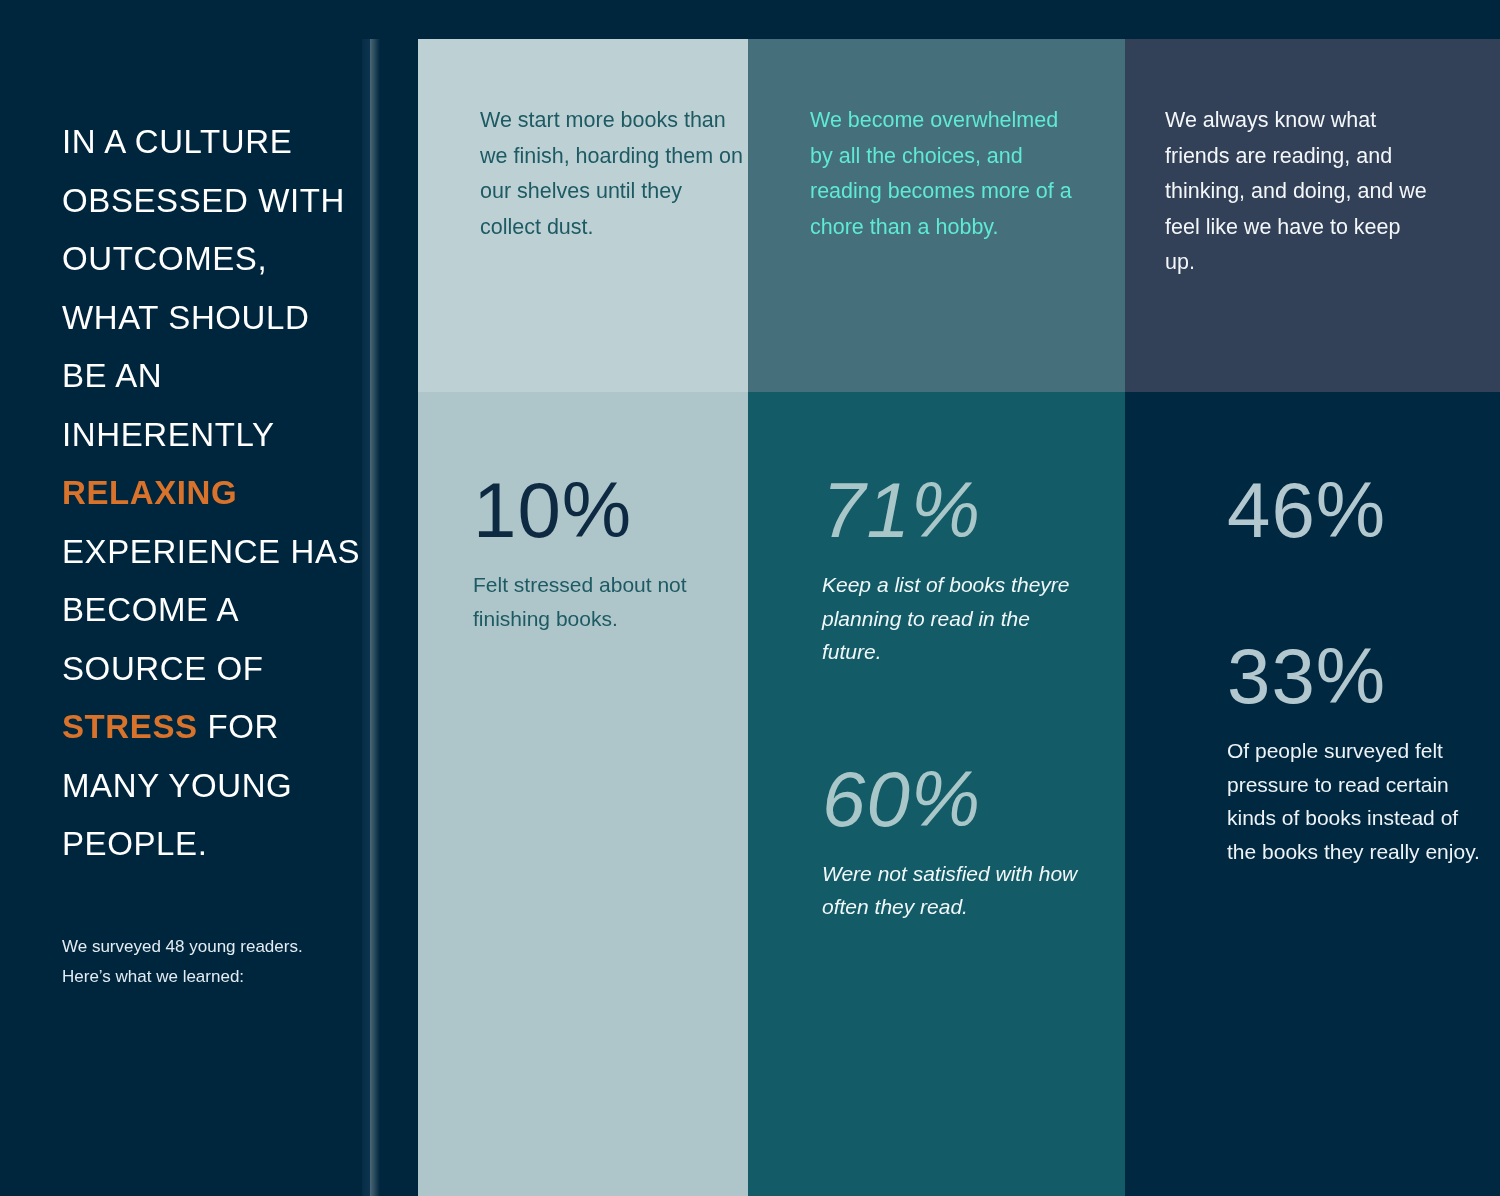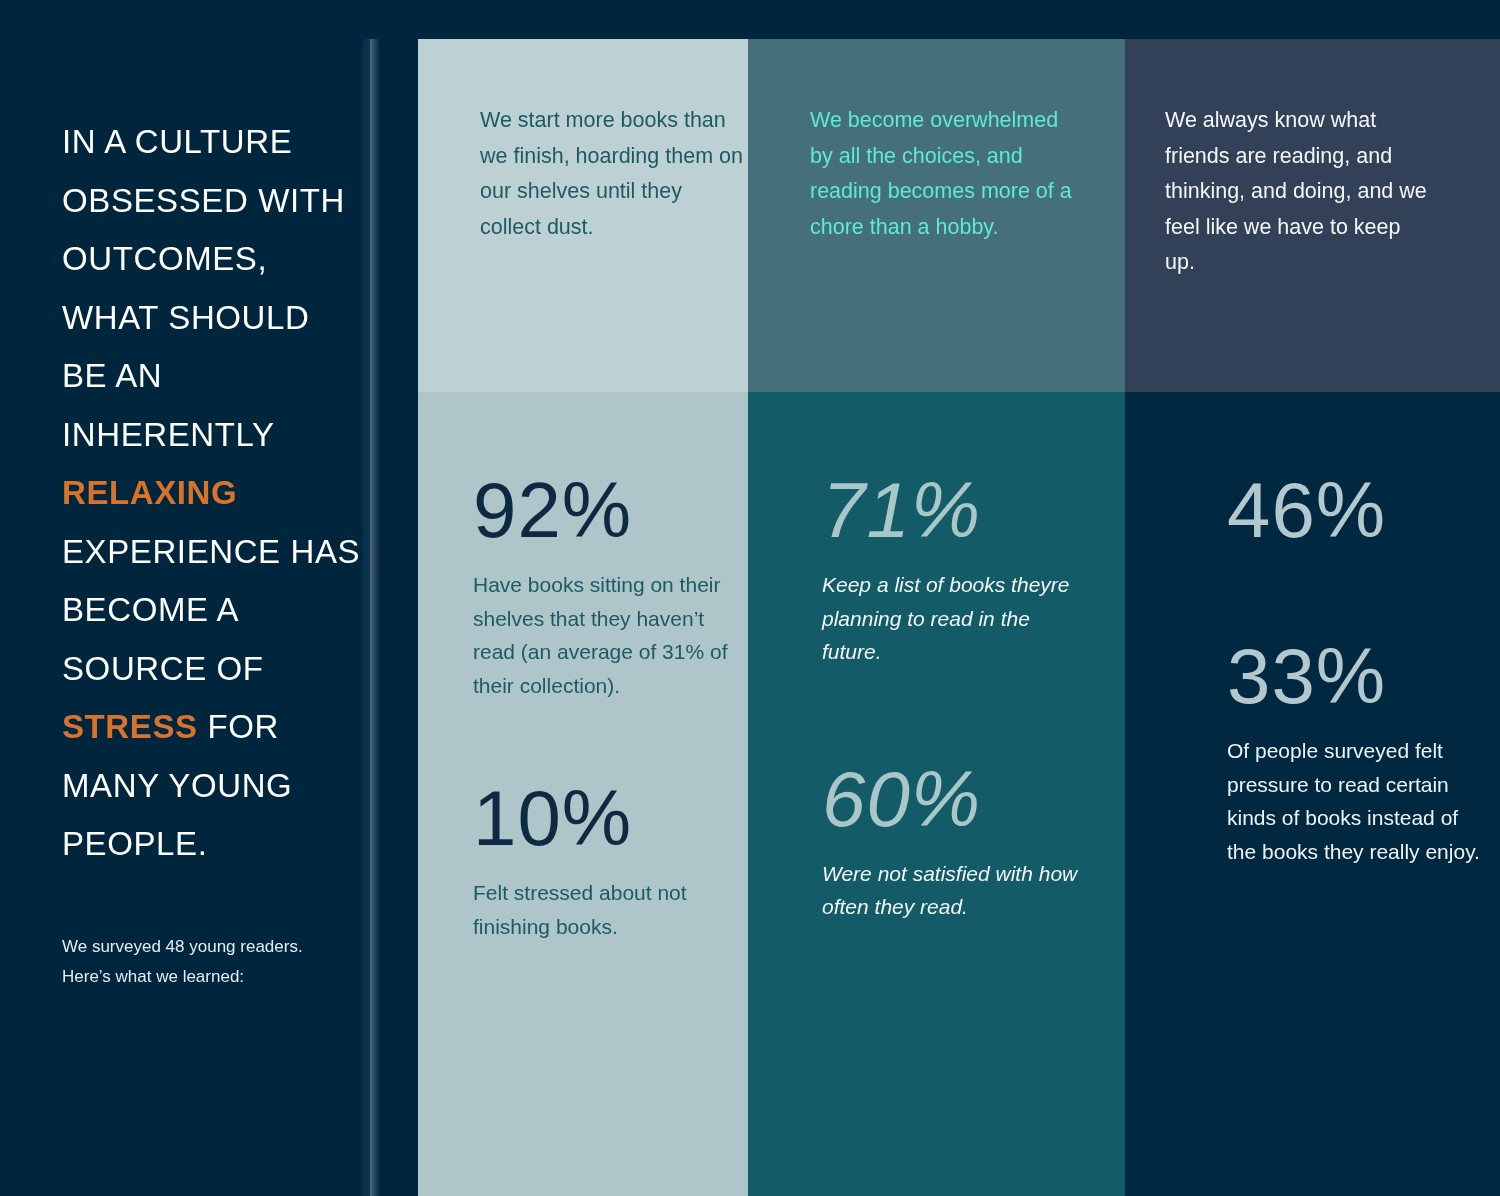--- a/index.html
+++ b/index.html
@@ -159,24 +159,20 @@
     <p class="survey-note">We surveyed 48 young readers. Here’s what we learned:</p>
   </section>
 
   <div class="cols">
 
     <section class="col col-2">
       <div class="cell cell-top">
         <p class="lede">We start more books than we finish, hoarding them on our shelves until they collect dust.</p>
       </div>
       <div class="cell cell-bottom">
-        <div class="stat-block first">
-          <div class="stat-number">92%</div>
-          <p class="stat-text">Have books sitting on their shelves that they haven’t read (an average of 31% of their collection).</p>
-        </div>
         <div class="stat-block">
           <div class="stat-number">10%</div>
           <p class="stat-text">Felt stressed about not finishing books.</p>
         </div>
       </div>
     </section>
 
     <section class="col col-3">
       <div class="cell cell-top">
         <p class="lede">We become overwhelmed by all the choices, and reading becomes more of a chore than a hobby.</p>

